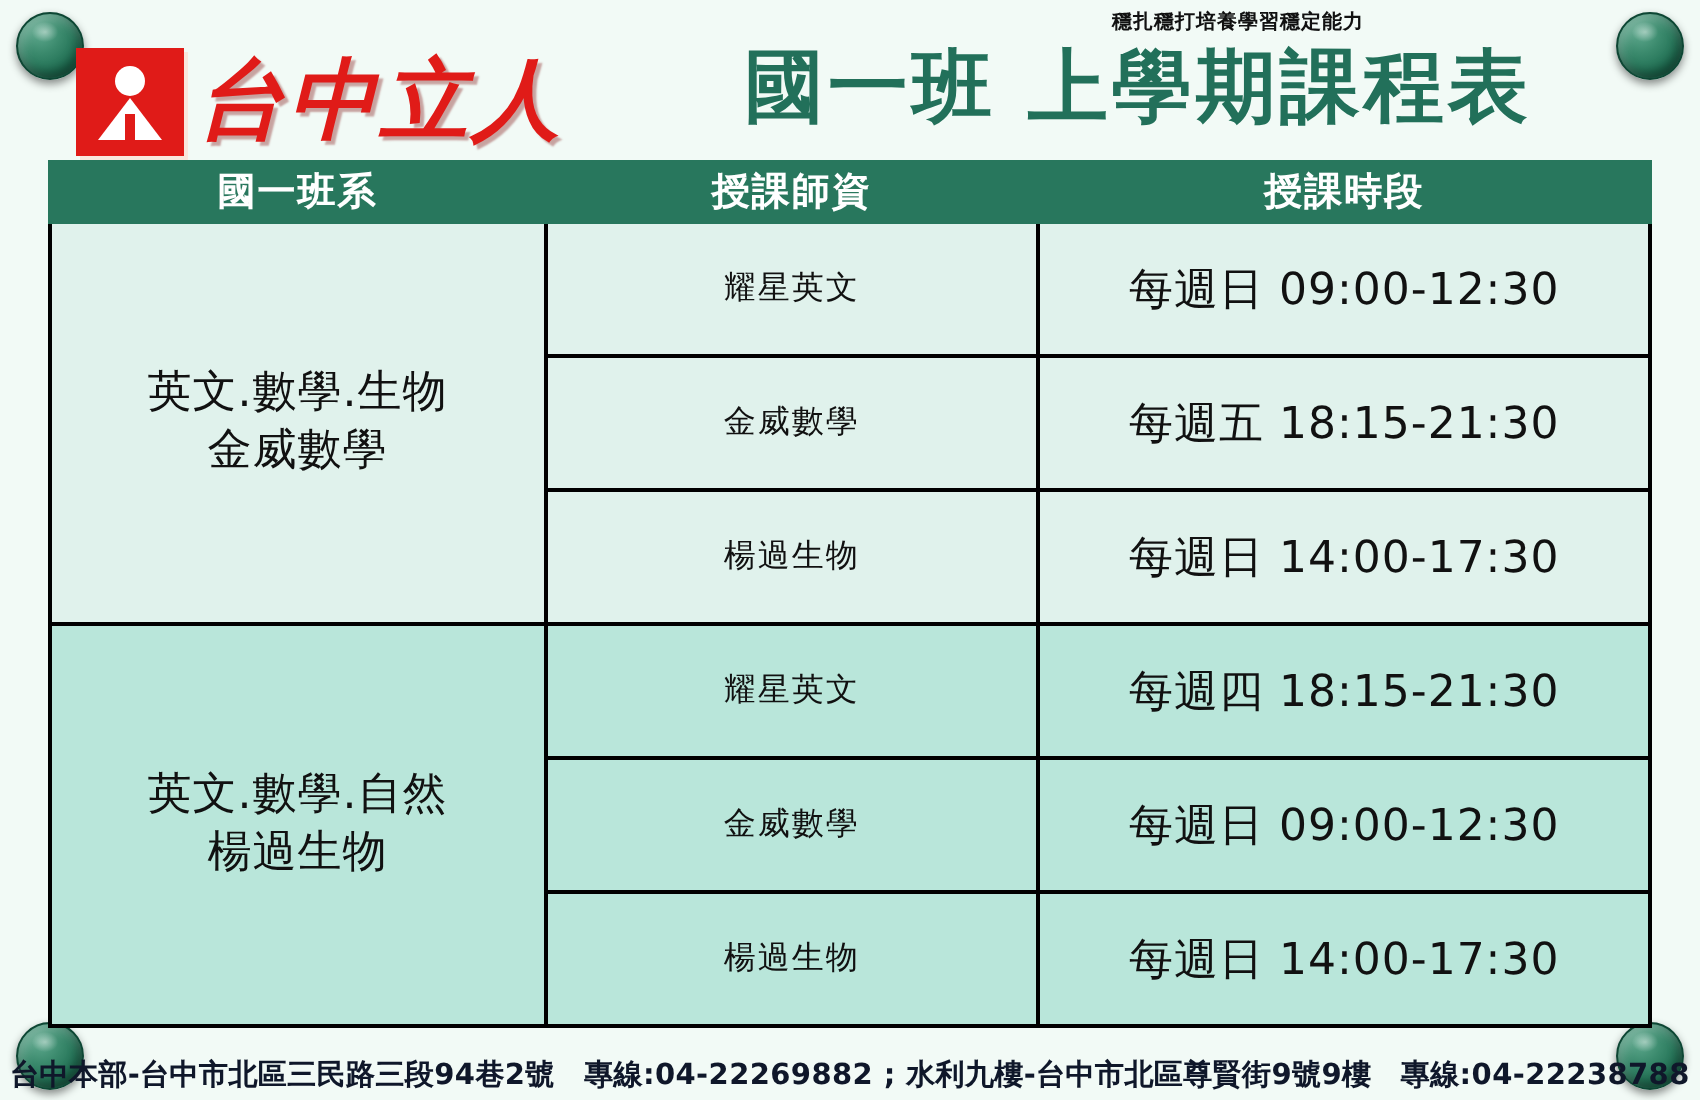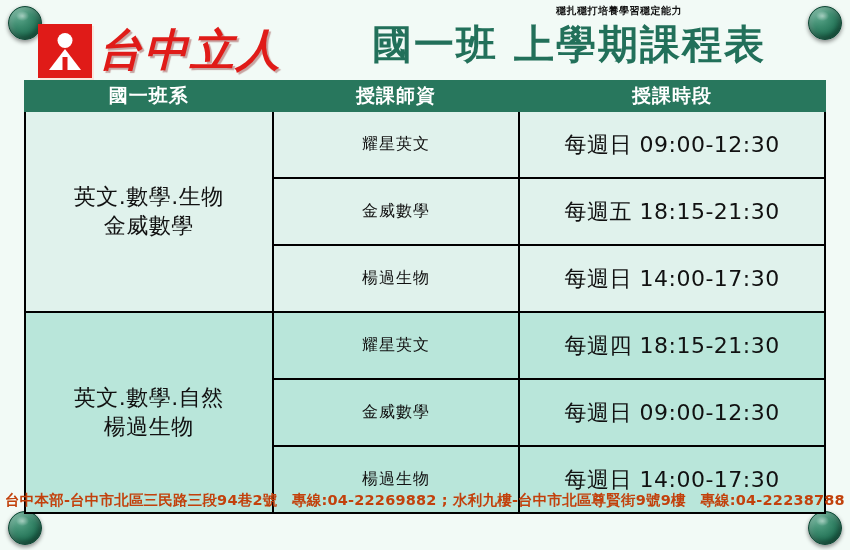--- a/index.html
+++ b/index.html
@@ -180,26 +180,26 @@
     margin-left: 12px;
   }
 
   tbody.group-a td { background: #e0f2ec; }
   tbody.group-b td { background: #b9e6da; }
 
   
   .footer {
     position: absolute;
     left: 0;
-    top: 491px;
+    top: 528px;
     width: 850px;
     text-align: center;
     font-size: 14.5px;
     font-weight: 700;
-    color: #c2410c;
+    color: #0f172a;
     letter-spacing: 0.2px;
     white-space: nowrap;
   }
 </style>
 </head>
 <body>
 
 <div id="page">
 
   <div class="knob knob-tl"></div>

